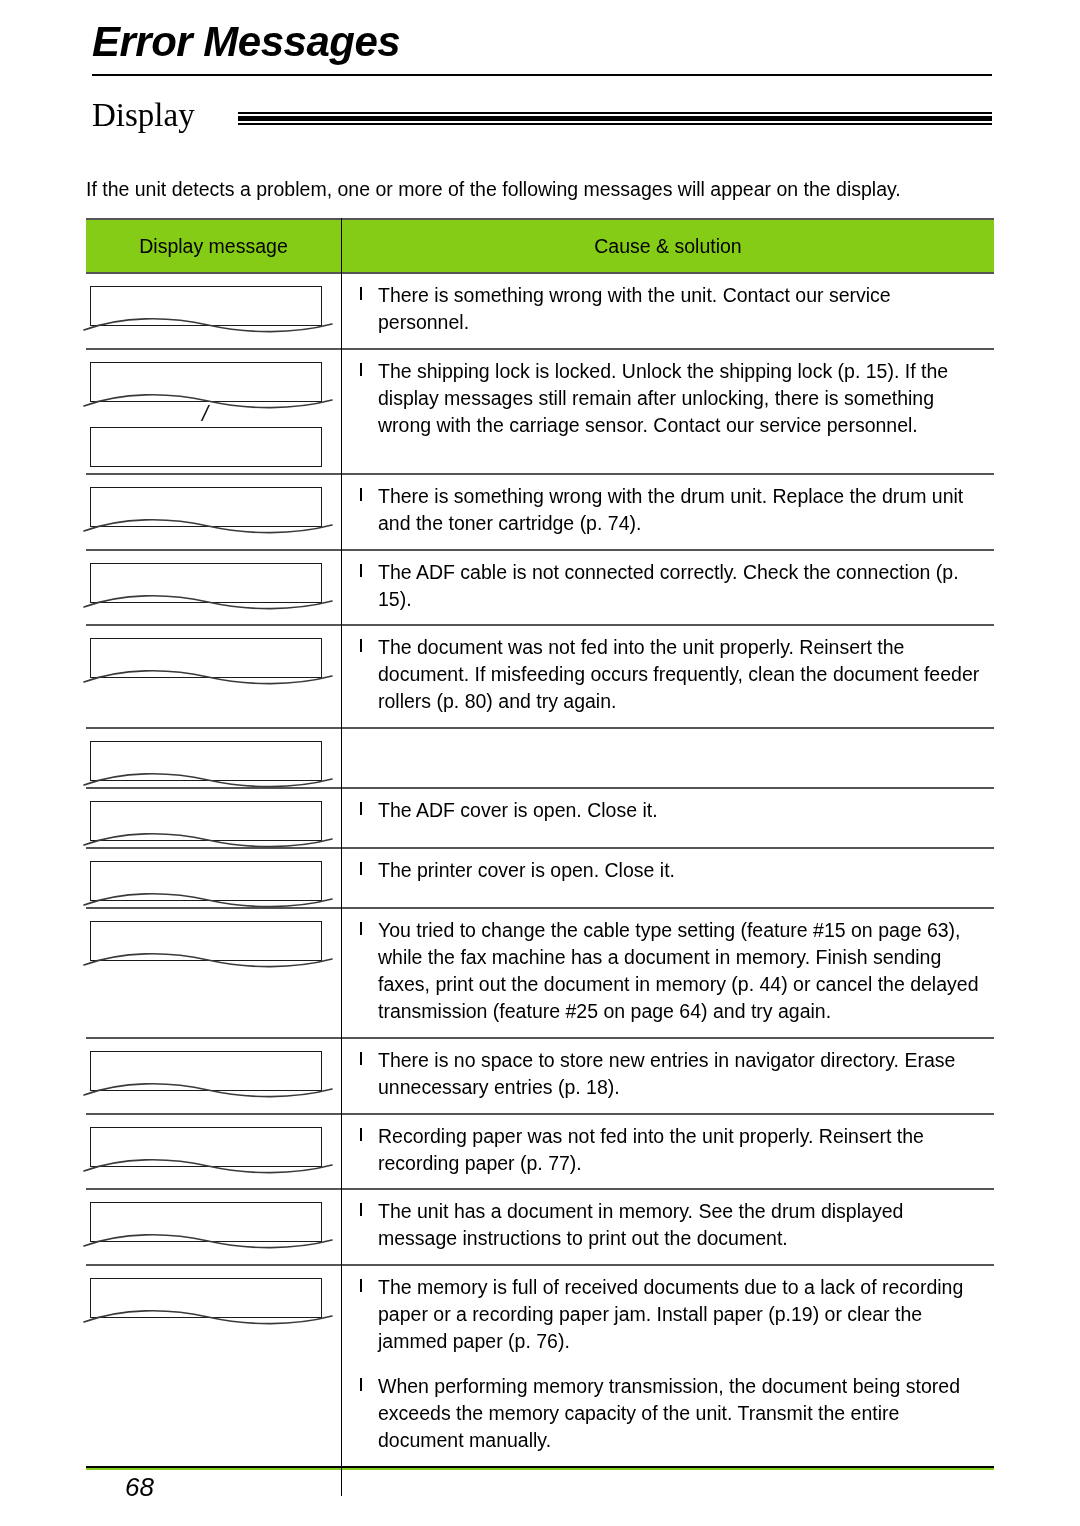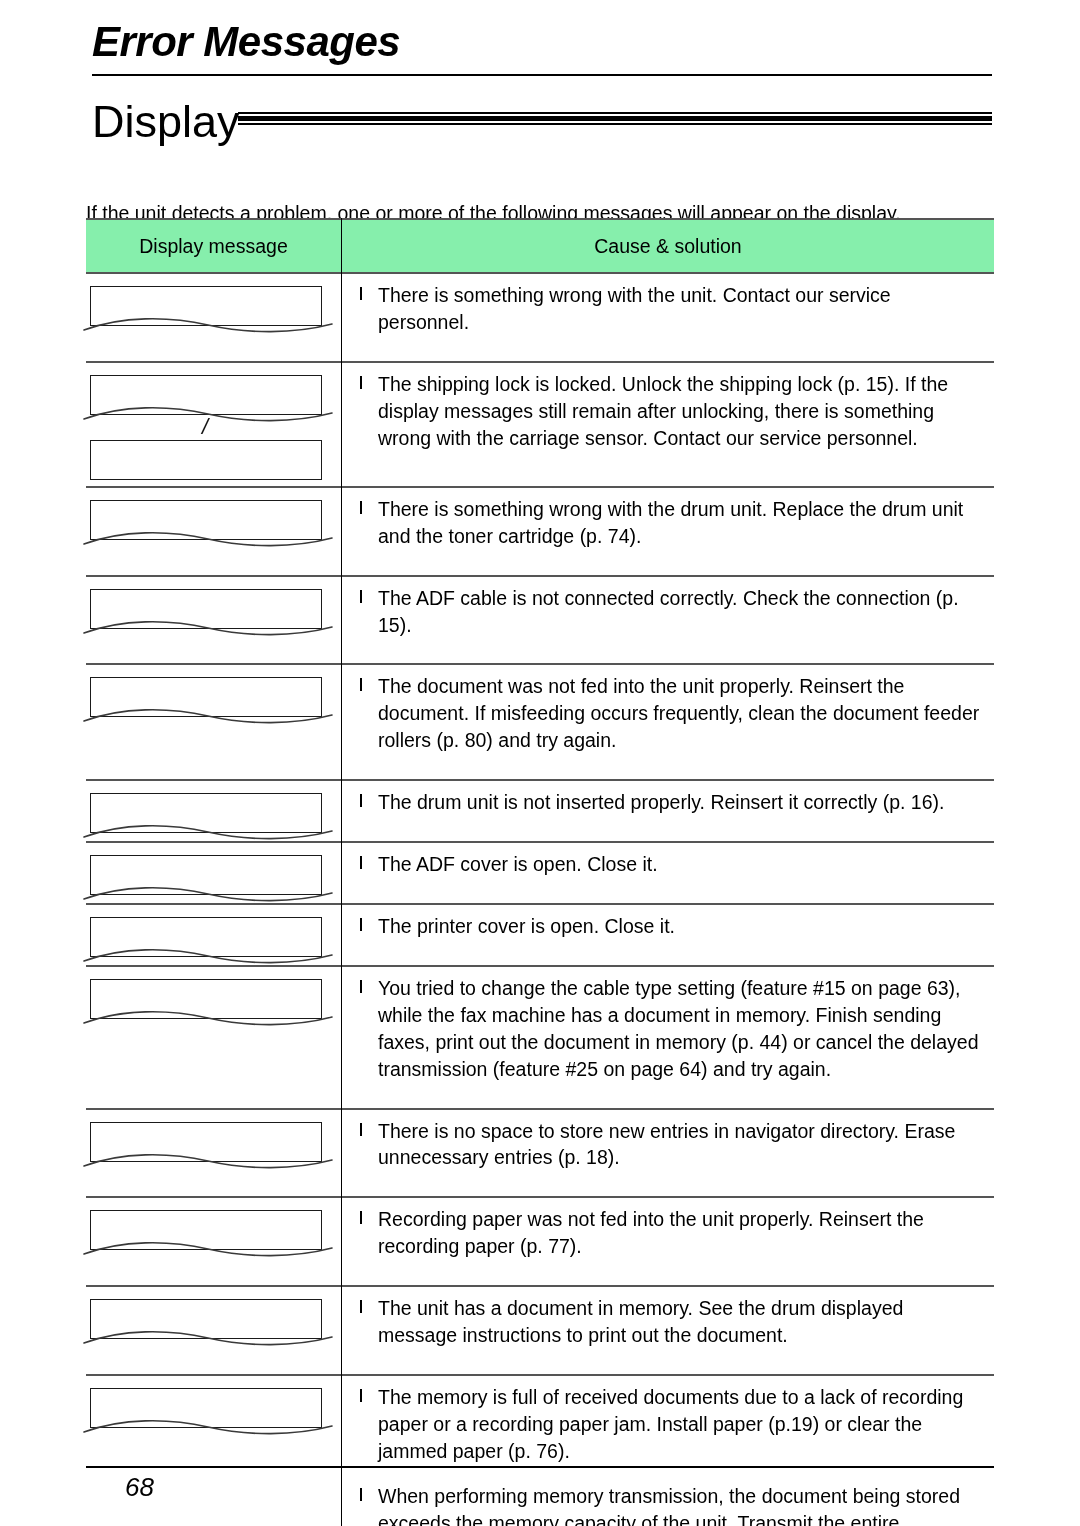--- a/index.html
+++ b/index.html
@@ -41,23 +41,24 @@
     width: 900px;
     height: 2px;
     background: #000;
   }
 
   
   .section-heading {
     position: absolute;
     left: 92px;
     top: 97px;
-    font-size: 45px;
+    font-size: 33px;
     font-weight: normal;
     line-height: 1.1;
+    font-family: Liberation Serif, serif;
   }
   .section-rule {
     position: absolute;
     left: 238px;
     top: 112px;
     width: 754px;
     height: 14px;
   }
   .section-rule i {
     display: block;
@@ -65,21 +66,21 @@
     width: 100%;
   }
   .section-rule .r1 { height: 2px; margin-top: 0px; }
   .section-rule .r2 { height: 5px; margin-top: 2px; }
   .section-rule .r3 { height: 2px; margin-top: 2px; }
 
   
   .intro {
     position: absolute;
     left: 86px;
-    top: 180px;
+    top: 156px;
     width: 915px;
     font-size: 19.5px;
     line-height: 1.35;
   }
 
   
   .tbl {
     position: absolute;
     left: 86px;
     top: 218px;
@@ -93,38 +94,38 @@
     background: #000;
   }
 
   .row {
     position: relative;
     display: flex;
     border-bottom: 2px solid #555;
     box-sizing: border-box;
   }
   .row.header {
-    background: #86efac;
+    background: #84cc16;
     border-top: 2px solid #555;
     border-bottom: 2px solid #555;
   }
   .row.last {
     border-bottom: 4px solid #84cc16;
   }
 
   .cell-left {
     width: 255px;
     flex: 0 0 255px;
     box-sizing: border-box;
     position: relative;
   }
   .cell-right {
     flex: 1 1 auto;
     box-sizing: border-box;
-    padding: 8px 14px 25px 14px;
+    padding: 8px 14px 12px 14px;
     border-left: 1px solid #000;
   }
 
   .row.header .cell-left,
   .row.header .cell-right {
     display: flex;
     align-items: center;
     justify-content: center;
     font-size: 19.5px;
     padding: 0;
@@ -343,25 +344,20 @@
             <div class="lcd">
               <div class="box"></div>
               <div class="wave">
                 <svg width="252" height="28" viewBox="0 0 252 28">
                   <path d="M2,22 C40,8 86,8 126,17 C166,26 212,26 250,16" fill="none" stroke="#3a3a3a" stroke-width="1.6" stroke-linecap="round"></path>
                 </svg>
               </div>
             </div>
           </div>
         </div>
-        <div class="cell-right">
-          <ul class="causes">
-            <li><span class="bul"></span><span>The drum unit is not inserted properly. Reinsert it correctly (p. 16).</span></li>
-          </ul>
-        </div>
       </div>
       <div class="row">
         <div class="cell-left">
           <div class="lcdwrap">
             <div class="lcd">
               <div class="box"></div>
               <div class="wave">
                 <svg width="252" height="28" viewBox="0 0 252 28">
                   <path d="M2,22 C40,8 86,8 126,17 C166,26 212,26 250,16" fill="none" stroke="#3a3a3a" stroke-width="1.6" stroke-linecap="round"></path>
                 </svg>

